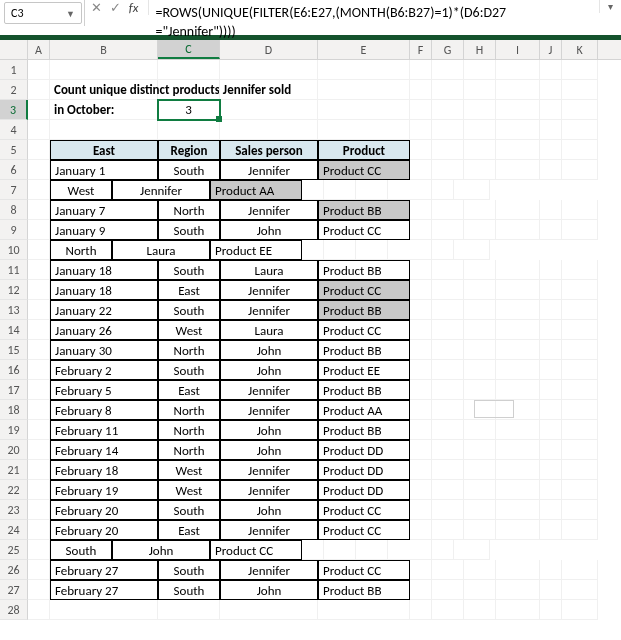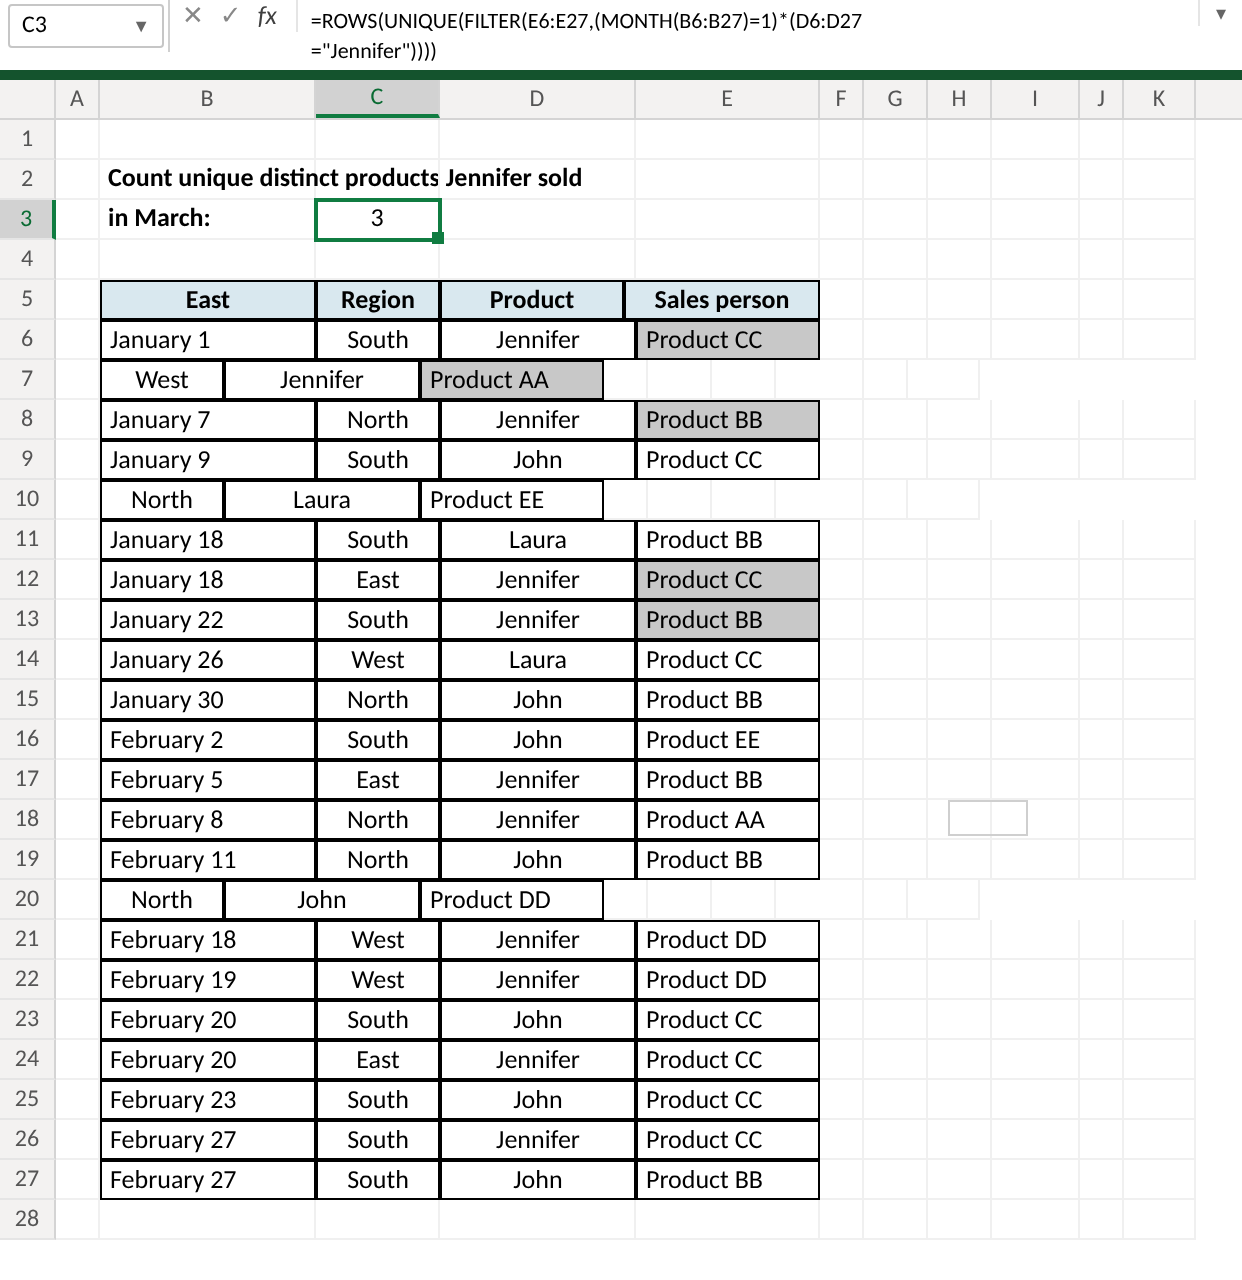--- a/index.html
+++ b/index.html
@@ -6,21 +6,21 @@
   body { font-family: Calibri, Arial, sans-serif; font-size: 13px; background: #fff; color: #000; user-select: none; }
 
   
   .topbar { display: flex; align-items: flex-start; height: 26px; border-bottom: 5px solid #14532d; background: #fff; }
   .namebox-wrap { display: flex; align-items: center; border-right: 1px solid #d0d0d0; }
   .namebox { width: 78px; height: 22px; margin: 2px 2px 2px 4px; border: 1px solid #c6c6c6; border-radius: 2px; display: flex; align-items: center; padding: 0 6px; font-size: 12px; background: #fff; }
   .namebox span.txt { flex: 1; }
   .chev { font-size: 9px; color: #666; padding-left: 4px; }
   .fx-btns { display: flex; align-items: center; padding: 0 6px; gap: 8px; color: #888; font-size: 13px; border-right: 1px solid #e5e5e5; }
   .fx-label { font-style: italic; color: #404040; padding-right:4px; }
-  .formula-cell { flex: 1; display: flex; align-items: flex-start; padding: 4px 6px; font-size: 11px; line-height: 1.35; white-space: pre-wrap; }
+  .formula-cell { flex: 1; display: flex; align-items: flex-start; padding: 4px 6px; font-size: 14px; line-height: 1.35; white-space: pre-wrap; }
   .formula-expand { width: 22px; display:flex; align-items:center; justify-content:center; color:#666; font-size:10px; border-left:1px solid #e5e5e5; }
 
   .formula-multiline { height: 40px; }
 
   
   .colhdrs { display: flex; height: 20px; background: #f3f2f1; border-bottom: 1px solid #d4d4d4; font-size: 12px; color: #555; }
   .rowhdr-spacer { width: 28px; border-right: 1px solid #d4d4d4; background: #f3f2f1; }
   .ch { border-right: 1px solid #d4d4d4; display: flex; align-items: center; justify-content: center; }
   .ch.sel { background: #d2d2d2; color:#0a6b33; border-bottom:2px solid #107c41; }
 
@@ -124,21 +124,21 @@
       <div class="cell cF"></div>
       <div class="cell cG"></div>
       <div class="cell cH"></div>
       <div class="cell cI"></div>
       <div class="cell cJ"></div>
       <div class="cell cK"></div>
     </div>
     <div class="row">
       <div class="rowhdr sel">3</div>
       <div class="cell cA"></div>
-      <div class="cell cB bold">in March:</div>
+      <div class="cell cB bold">in October:</div>
       <div class="cell cC center active-cell">3</div>
       <div class="cell cD"></div>
       <div class="cell cE"></div>
       <div class="cell cF"></div>
       <div class="cell cG"></div>
       <div class="cell cH"></div>
       <div class="cell cI"></div>
       <div class="cell cJ"></div>
       <div class="cell cK"></div>
     </div>
@@ -154,22 +154,22 @@
       <div class="cell cH"></div>
       <div class="cell cI"></div>
       <div class="cell cJ"></div>
       <div class="cell cK"></div>
     </div>
     <div class="row">
       <div class="rowhdr">5</div>
       <div class="cell cA"></div>
       <div class="cell cB tbl-border tbl-hdr">East</div>
       <div class="cell cC tbl-border tbl-hdr">Region</div>
+      <div class="cell cD tbl-border tbl-hdr">Sales person</div>
       <div class="cell cE tbl-border tbl-hdr">Product</div>
-      <div class="cell cD tbl-border tbl-hdr">Sales person</div>
       <div class="cell cF"></div>
       <div class="cell cG"></div>
       <div class="cell cH"></div>
       <div class="cell cI"></div>
       <div class="cell cJ"></div>
       <div class="cell cK"></div>
     </div>
     <div class="row">
       <div class="rowhdr">6</div>
       <div class="cell cA"></div>
@@ -360,20 +360,21 @@
       <div class="cell cF"></div>
       <div class="cell cG"></div>
       <div class="cell cH"></div>
       <div class="cell cI"></div>
       <div class="cell cJ"></div>
       <div class="cell cK"></div>
     </div>
     <div class="row">
       <div class="rowhdr">20</div>
       <div class="cell cA"></div>
+      <div class="cell cB tbl-border tbl-cell">February 14</div>
       <div class="cell cC tbl-border tbl-cell center">North</div>
       <div class="cell cD tbl-border tbl-cell center">John</div>
       <div class="cell cE tbl-border tbl-cell">Product DD</div>
       <div class="cell cF"></div>
       <div class="cell cG"></div>
       <div class="cell cH"></div>
       <div class="cell cI"></div>
       <div class="cell cJ"></div>
       <div class="cell cK"></div>
     </div>
@@ -429,21 +430,20 @@
       <div class="cell cF"></div>
       <div class="cell cG"></div>
       <div class="cell cH"></div>
       <div class="cell cI"></div>
       <div class="cell cJ"></div>
       <div class="cell cK"></div>
     </div>
     <div class="row">
       <div class="rowhdr">25</div>
       <div class="cell cA"></div>
-      <div class="cell cB tbl-border tbl-cell">February 23</div>
       <div class="cell cC tbl-border tbl-cell center">South</div>
       <div class="cell cD tbl-border tbl-cell center">John</div>
       <div class="cell cE tbl-border tbl-cell">Product CC</div>
       <div class="cell cF"></div>
       <div class="cell cG"></div>
       <div class="cell cH"></div>
       <div class="cell cI"></div>
       <div class="cell cJ"></div>
       <div class="cell cK"></div>
     </div>

